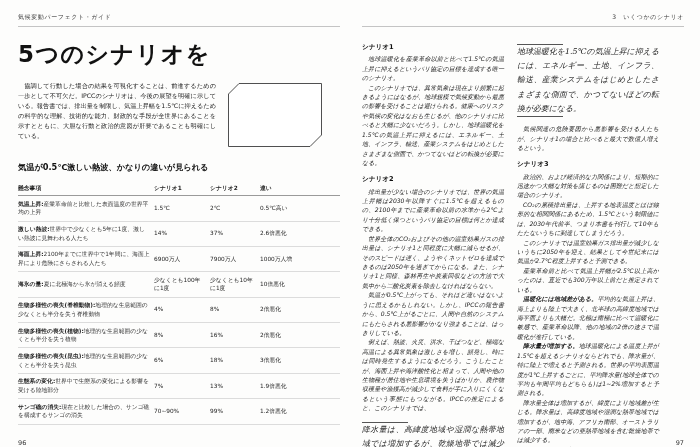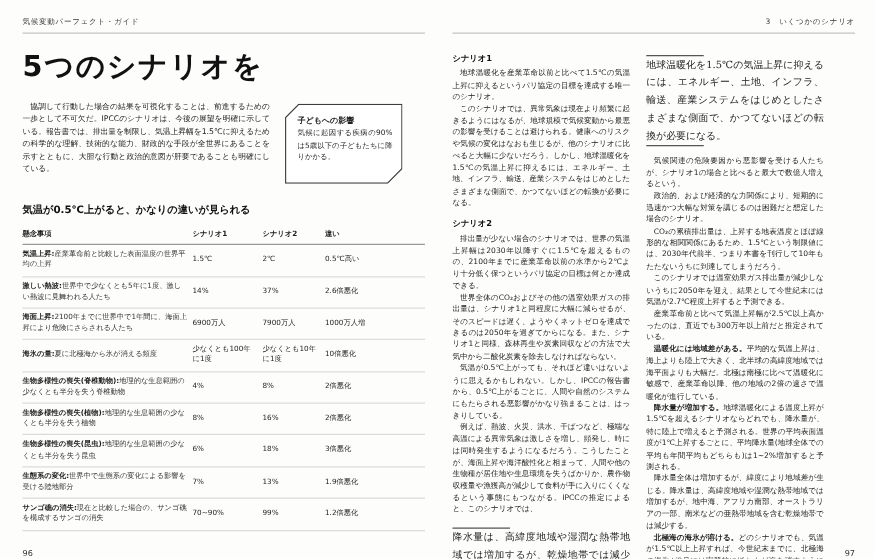--- a/index.html
+++ b/index.html
@@ -44,21 +44,21 @@
   }
   .trow.thead { font-weight:bold; border-bottom:0.7px solid #9a9a9a; padding:2.5px 0; }
   .cell-term { font-weight:bold; }
   .cell-desc { color:#333; }
 
   .page-num { position:absolute; bottom:0; font-size:6.5px; color:#333; }
   .page-num.left { left:18px; } .page-num.right { right:16px;margin-left:21px; }
 
   .cols { display:flex; gap:13px; margin-top:15px; }
   .col { width:142px; font-size:6.05px; line-height:1.56; text-align:justify; }
-  .col p { margin:0; text-indent:1em; color:#222; }
+  .col p { margin:0; text-indent:1em; color:#222;font-style:italic; }
   .scenario-h { font-size:6.6px; font-weight:bold; margin:7px 0 2px 0; text-indent:0 !important; color:#111; }
   .scenario-h.first { margin-top:0; }
 
   .pullquote { margin:9px 0 7px 0; }
   .pq-rule { border:none; border-top:0.9px solid #555; width:46px; margin:0; }
   .pq-text {
     font-family:"DejaVu Serif","Liberation Serif",serif;
     font-size:7.9px; line-height:1.8; margin:5px 0; text-align:justify;
     text-indent:0 !important; color:#111;
   }
@@ -77,28 +77,24 @@
       <div>5つのシナリオを</div>
     </div>
 
     <div class="intro-row">
       <p class="intro-text">協調して行動した場合の結果を可視化することは、前進するための一歩として不可欠だ。IPCCのシナリオは、今後の展望を明確に示している。報告書では、排出量を制限し、気温上昇幅を1.5℃に抑えるための科学的な理解、技術的な能力、財政的な手段が全世界にあることを示すとともに、大胆な行動と政治的意図が肝要であることも明確にしている。</p>
 
       <div class="callout">
         <svg width="94" height="64" viewBox="0 0 94 64">
           <polygon points="11,0.5 93.5,0.5 93.5,52 82,63.5 0.5,63.5 0.5,11" fill="#ffffff" stroke="#3c3c3c" stroke-width="0.9"></polygon>
         </svg>
-        <div class="callout-inner">
-          <p class="callout-title">子どもへの影響</p>
-          <p class="callout-body">気候に起因する疾病の90%は5歳以下の子どもたちに降りかかる。</p>
-        </div>
-      </div>
-    </div>
-
-    <div class="section-title">気温が0.5℃上がると、かなりの違いが見られる</div>
+      </div>
+    </div>
+
+    <div class="section-title">気温が0.5℃激しい熱波、かなりの違いが見られる</div>
 
     <div class="ctable">
       <div class="trow thead">
         <div>懸念事項</div>
         <div>シナリオ1</div>
         <div>シナリオ2</div>
         <div>違い</div>
       </div>
 
       <div class="trow">
@@ -183,20 +179,21 @@
         </div>
       </div>
 
       <div class="col">
         <div class="pullquote top">
           <hr class="pq-rule">
           <p class="pq-text">地球温暖化を1.5℃の気温上昇に抑えるには、エネルギー、土地、インフラ、輸送、産業システムをはじめとしたさまざまな側面で、かつてないほどの転換が必要になる。</p>
           <hr class="pq-rule">
         </div>
         <p>気候関連の危険要因から悪影響を受ける人たちが、シナリオ1の場合と比べると最大で数億人増えるという。</p>
+        <div class="scenario-h">シナリオ3</div>
         <p>政治的、および経済的な力関係により、短期的に迅速かつ大幅な対策を講じるのは困難だと想定した場合のシナリオ。</p>
         <p>CO₂の累積排出量は、上昇する地表温度とほぼ線形的な相関関係にあるため、1.5℃という制限値には、2030年代前半、つまり本書を刊行して10年もたたないうちに到達してしまうだろう。</p>
         <p>このシナリオでは温室効果ガス排出量が減少しないうちに2050年を迎え、結果として今世紀末には気温が2.7℃程度上昇すると予測できる。</p>
         <p>産業革命前と比べて気温上昇幅が2.5℃以上高かったのは、直近でも300万年以上前だと推定されている。</p>
         <p><b>温暖化には地域差がある。</b><span>平均的な気温上昇は、海上よりも陸上で大きく、北半球の高緯度地域では海平面よりも大幅だ。北極は南極に比べて温暖化に敏感で、産業革命以降、他の地域の2倍の速さで温暖化が進行している。</span></p>
         <p><b>降水量が増加する。</b><span>地球温暖化による温度上昇が1.5℃を超えるシナリオならどれでも、降水量が、特に陸上で増えると予測される。世界の平均表面温度が1℃上昇するごとに、平均降水量(地球全体での平均も年間平均もどちらも)は1~2%増加すると予測される。</span></p>
         <p>降水量全体は増加するが、緯度により地域差が生じる。降水量は、高緯度地域や湿潤な熱帯地域では増加するが、地中海、アフリカ南部、オーストラリアの一部、南米などの亜熱帯地域を含む乾燥地帯では減少する。</p>
         <p><b>北極海の海氷が溶ける。</b><span>どのシナリオでも、気温が1.5℃以上上昇すれば、今世紀末までに、北極海の海氷が9月には実質的にほとんど姿を消すようになる可能</span></p>
       </div>
 

